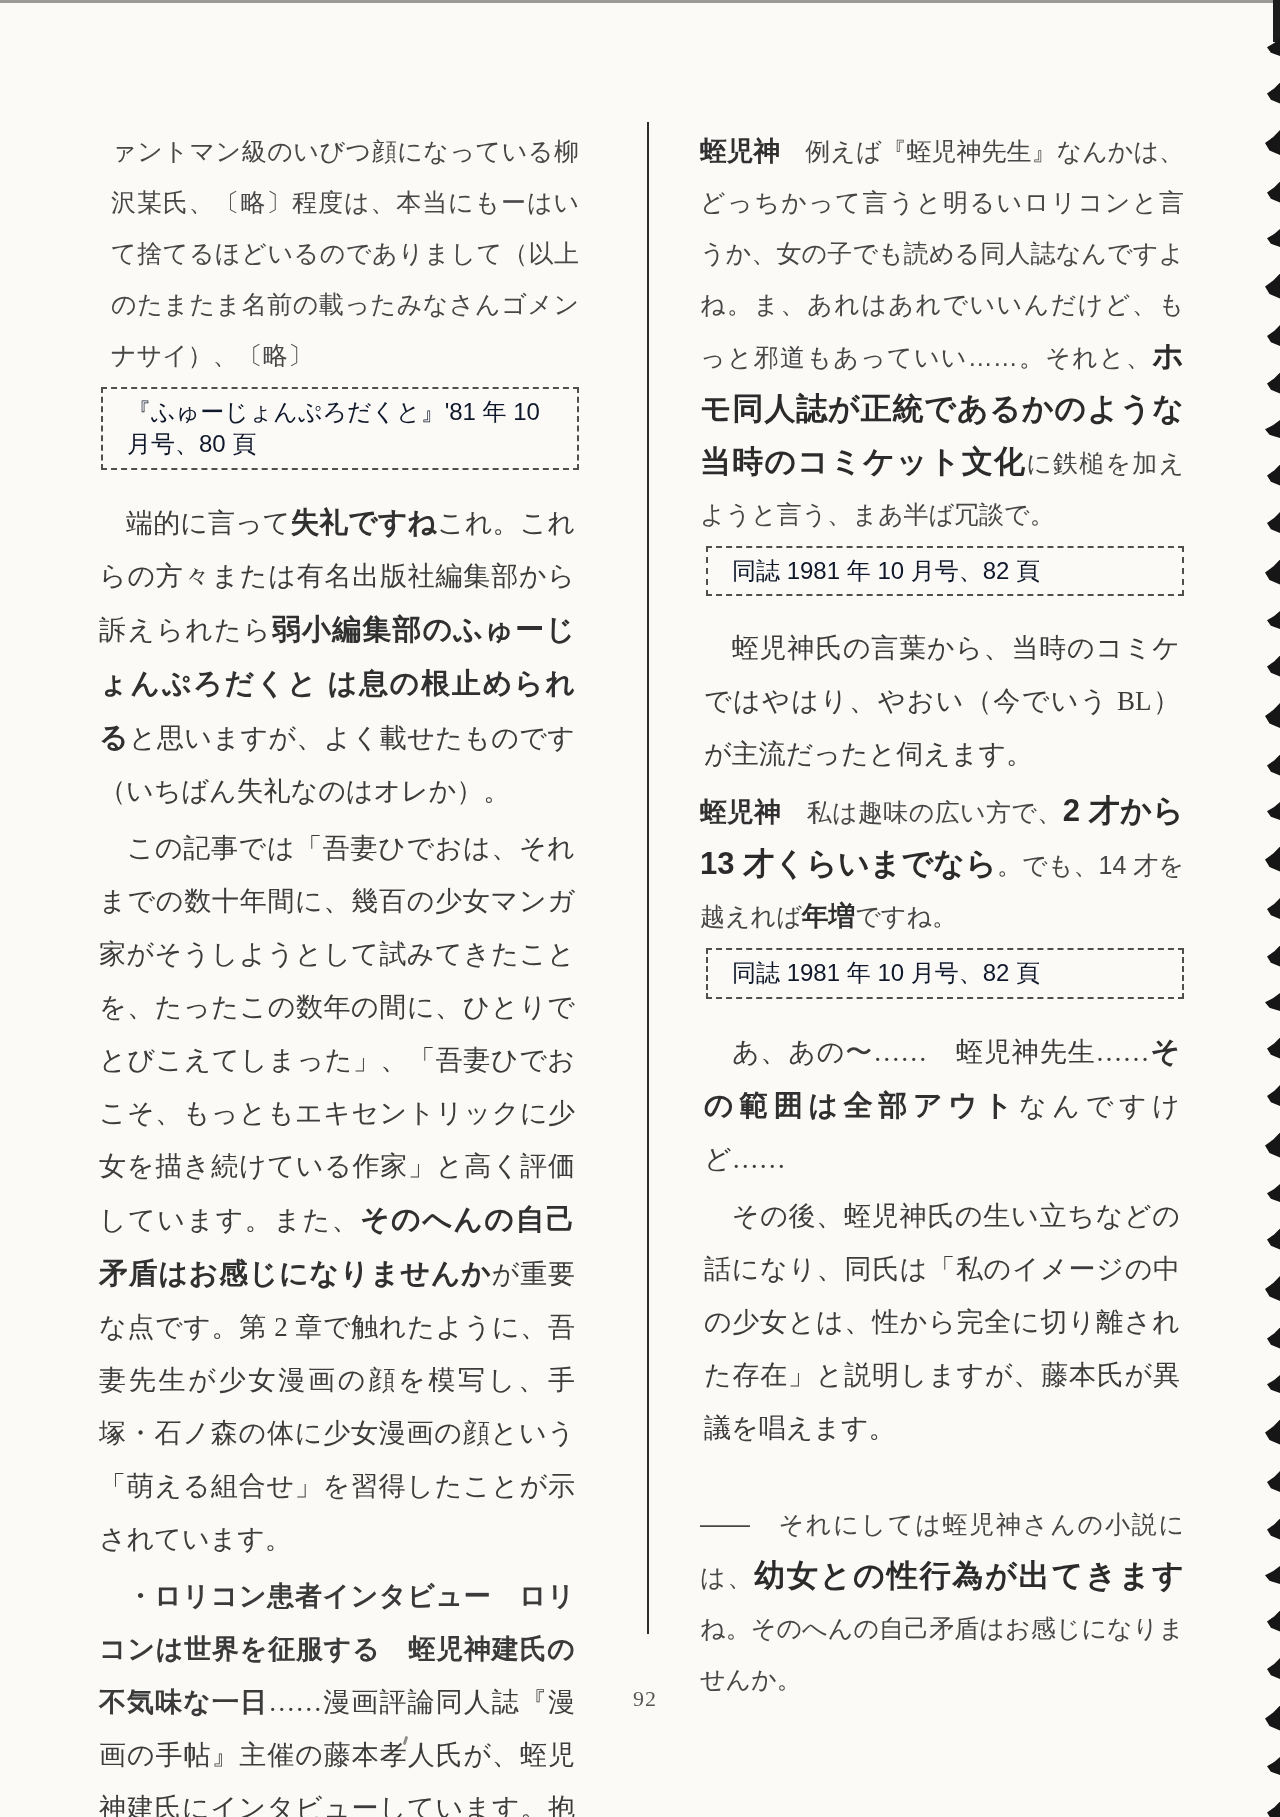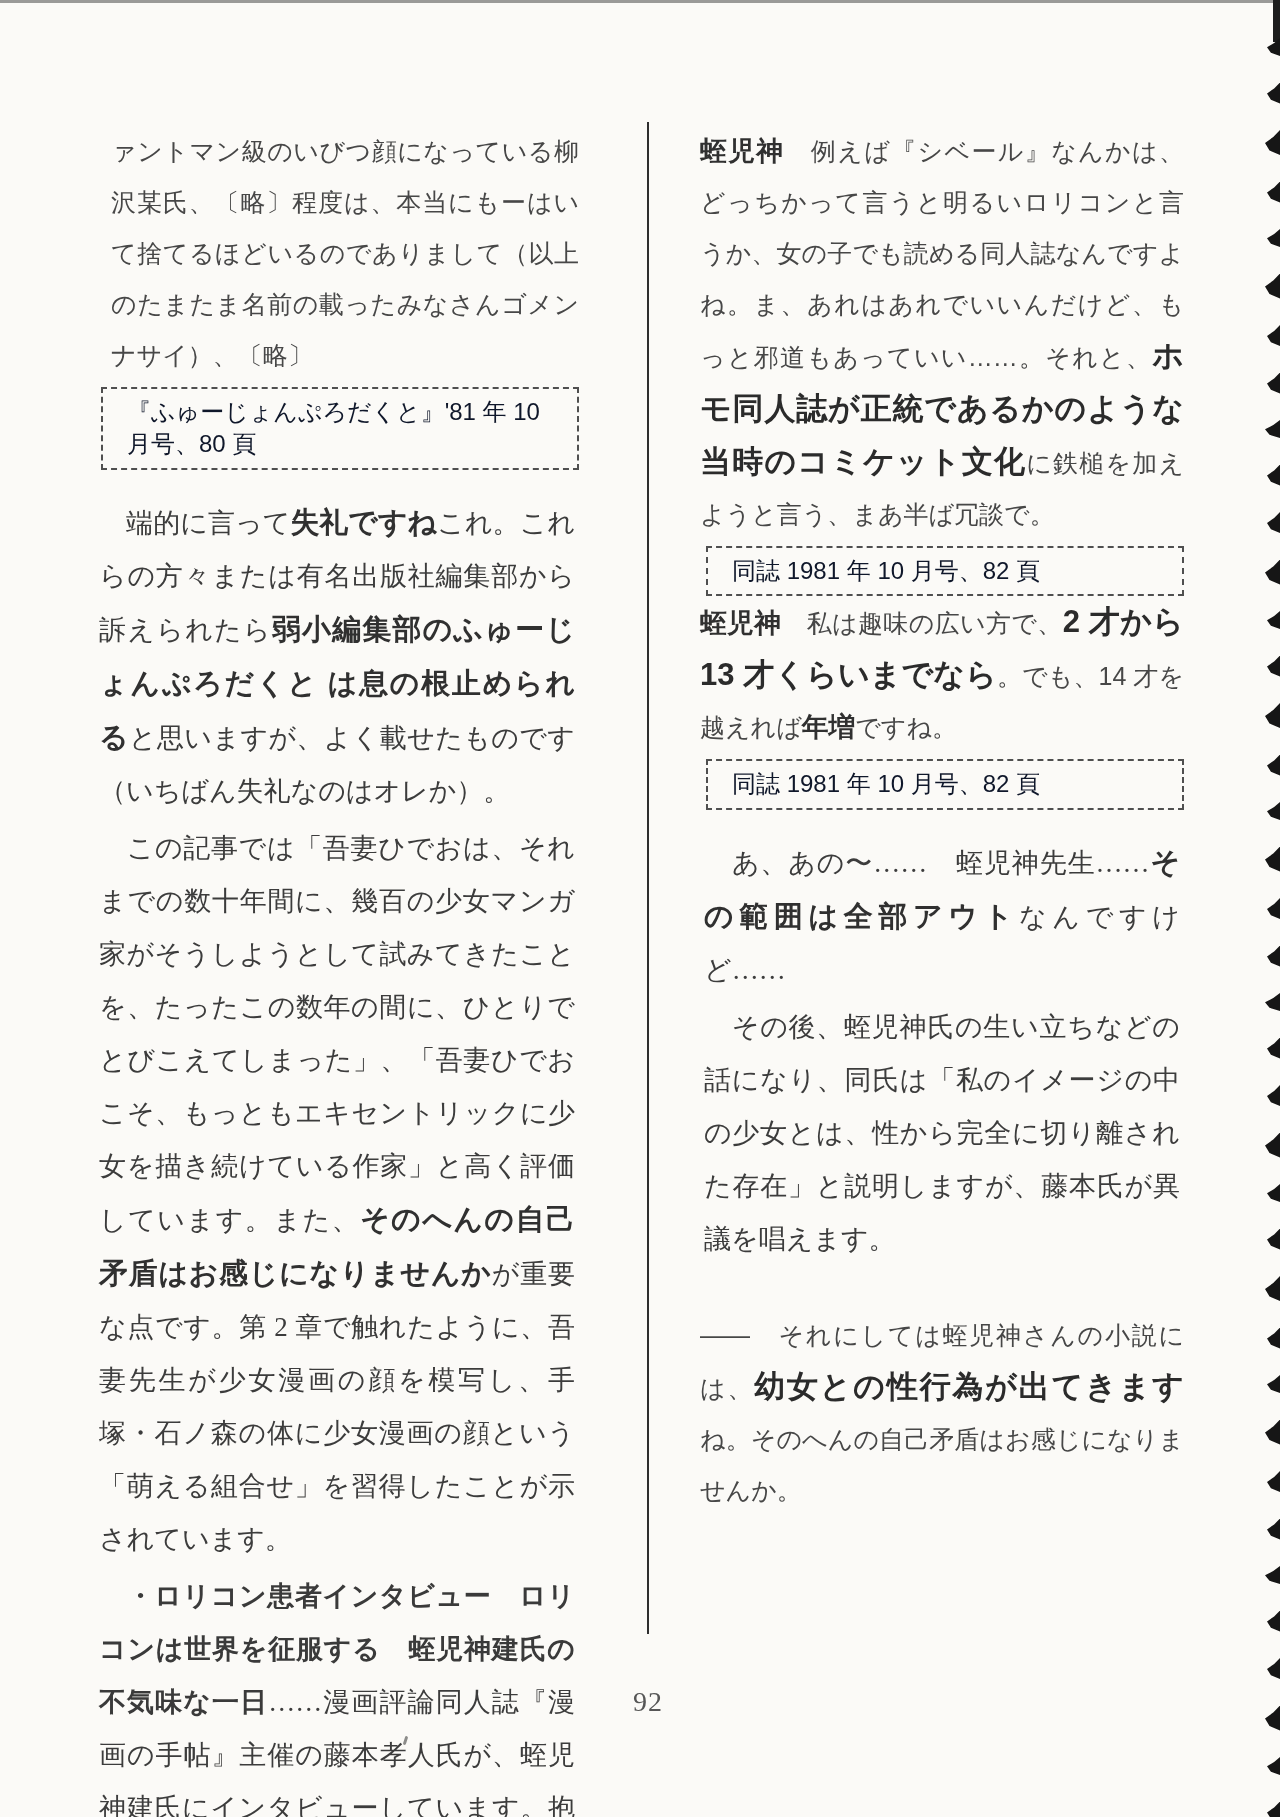--- a/index.html
+++ b/index.html
@@ -42,21 +42,21 @@
   .citation-box {
     font-family:"Liberation Sans","DejaVu Sans",sans-serif;
     font-size:24px; line-height:1.35; color:#0f172a;
     border:2px dashed #4f4f4f; padding:7px 12px 7px 24px;
     margin:6px 0 0 6px; width:auto;
   }
   .mt-para  { margin-top:26px; }
   .mt-block { margin-top:44px; }
   .page-number {
     position:absolute; left:633px; top:1686px;
-    font-size:28px; color:#565656; letter-spacing:1px;
+    font-size:22px; color:#565656; letter-spacing:1px;
   }
   .edge-marks {
     position:absolute; top:38px; right:0; bottom:-6px; width:18px;
     display:flex; flex-direction:column; justify-content:space-between;
     align-items:flex-end; pointer-events:none;
   }
   .edge-mark {
     width:13px; height:21px; background:#161616;
     clip-path:polygon(100% 0, 100% 100%, 30% 82%, 0 52%, 55% 28%);
   }
@@ -77,22 +77,23 @@
     <div class="citation-box">『ふゅーじょんぷろだくと』'81 年 10 月号、80 頁</div>
     <p class="para mt-para"><span class="seg">　端的に言って</span><span class="seg seg-b">失礼ですね</span><span class="seg">これ。これらの方々または有名出版社編集部から訴えられたら</span><span class="seg seg-b">弱小編集部のふゅーじょんぷろだくと は息の根止められる</span><span class="seg">と思いますが、よく載せたものです（いちばん失礼なのはオレか）。</span></p>
     <p class="para"><span class="seg">　この記事では「吾妻ひでおは、それまでの数十年間に、幾百の少女マンガ家がそうしようとして試みてきたことを、たったこの数年の間に、ひとりでとびこえてしまった」、「吾妻ひでおこそ、もっともエキセントリックに少女を描き続けている作家」と高く評価しています。また、</span><span class="seg seg-b">そのへんの自己矛盾はお感じになりませんか</span><span class="seg">が重要な点です。第 2 章で触れたように、吾妻先生が少女漫画の顔を模写し、手塚・石ノ森の体に少女漫画の顔という「萌える組合せ」を習得したことが示されています。</span></p>
     <p class="para"><span class="seg seg-g">　・ロリコン患者インタビュー　ロリコンは世界を征服する　蛭児神建氏の不気味な一日</span><span class="seg">……漫画評論同人誌『漫画の手帖』主催の藤本孝人氏が、蛭児神建氏にインタビューしています。抱腹絶倒の内容です。有意義な箇所やおもろいところを紹介します。</span></p>
 
   </div>
 
   <div class="column-divider"></div>
 
   <div class="column column-right">
-    <p class="quote"><span class="seg seg-b">蛭児神</span><span class="seg">　例えば『シベール』なんかは、どっちかって言うと明るいロリコンと言うか、女の子でも読める同人誌なんですよね。ま、あれはあれでいいんだけど、もっと邪道もあっていい……。それと、</span><span class="seg seg-bb">ホモ同人誌が正統であるかのような当時のコミケット文化</span><span class="seg">に鉄槌を加えようと言う、まあ半ば冗談で。</span></p>
+    <p class="quote"><span class="seg seg-b">蛭児神</span><span class="seg">　例えば『蛭児神先生』なんかは、どっちかって言うと明るいロリコンと言うか、女の子でも読める同人誌なんですよね。ま、あれはあれでいいんだけど、もっと邪道もあっていい……。それと、</span><span class="seg seg-bb">ホモ同人誌が正統であるかのような当時のコミケット文化</span><span class="seg">に鉄槌を加えようと言う、まあ半ば冗談で。</span></p>
     <div class="citation-box">同誌 1981 年 10 月号、82 頁</div>
+    <p class="para mt-para"><span class="seg">　蛭児神氏の言葉から、当時のコミケではやはり、やおい（今でいう BL）が主流だったと伺えます。</span></p>
     <p class="quote"><span class="seg seg-b">蛭児神</span><span class="seg">　私は趣味の広い方で、</span><span class="seg seg-bb">2 才から 13 才くらいまでなら</span><span class="seg">。でも、14 才を越えれば</span><span class="seg seg-b">年増</span><span class="seg">ですね。</span></p>
     <div class="citation-box">同誌 1981 年 10 月号、82 頁</div>
     <p class="para mt-para"><span class="seg">　あ、あの〜……　蛭児神先生……</span><span class="seg seg-b">その範囲は全部アウト</span><span class="seg">なんですけど……</span></p>
     <p class="para"><span class="seg">　その後、蛭児神氏の生い立ちなどの話になり、同氏は「私のイメージの中の少女とは、性から完全に切り離された存在」と説明しますが、藤本氏が異議を唱えます。</span></p>
     <p class="quote mt-block"><span class="seg">——　それにしては蛭児神さんの小説には、</span><span class="seg seg-bb">幼女との性行為が出てきます</span><span class="seg">ね。そのへんの自己矛盾はお感じになりませんか。</span></p>
 
   </div>
 
   <div class="page-number">92</div>
 

